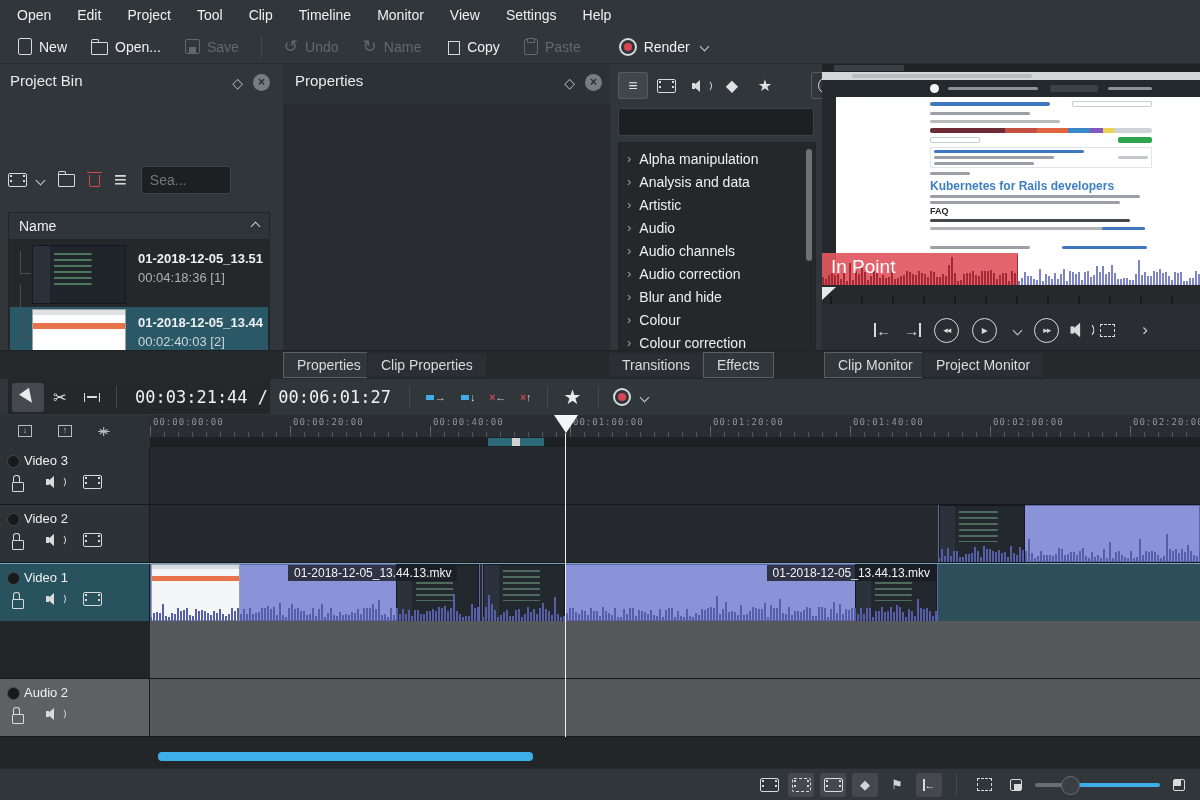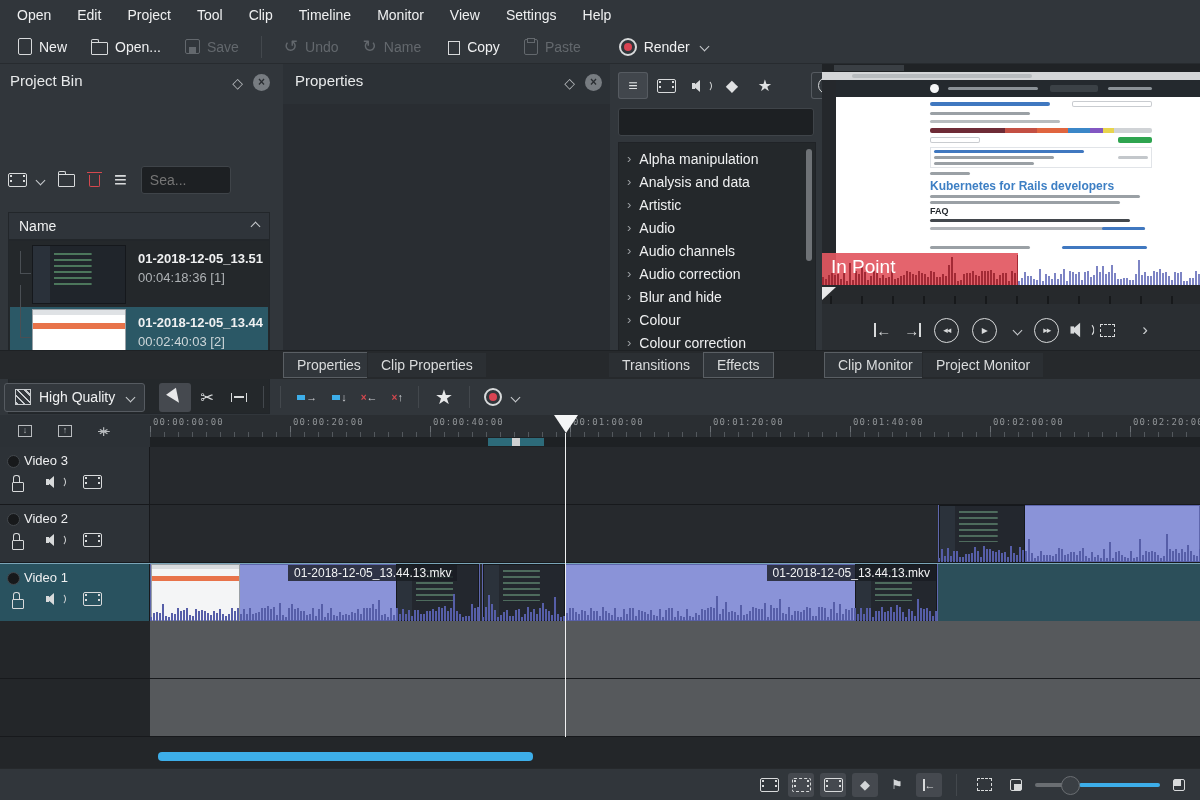--- a/index.html
+++ b/index.html
@@ -543,33 +543,29 @@
   <div id="tabstrip" class="abs">
     <span class="tab active" style="left:283px">Properties</span>
     <span class="tab" style="left:367px">Clip Properties</span>
     <span class="tab" style="left:608px">Transitions</span>
     <span class="tab active" style="left:703px">Effects</span>
     <span class="tab active" style="left:824px">Clip Monitor</span>
     <span class="tab" style="left:922px">Project Monitor</span>
   </div>
 
   <div id="tltools" class="abs">
-    <span class="combo">
-        <span class="grid-icn"></span>
-        <span>High Quality</span>
-        <span class="chev"></span>
-      </span>
     <span class="toolb pressed" style="margin-left:8px">
         <span class="cursor-icn"></span>
       </span>
     <span class="toolb">✂</span>
     <span class="toolb">
         <span class="icn spacer-icn"></span>
       </span>
     <span class="vsep"></span>
+    <span class="mono" style="font-size:17px;margin:0 10px">00:03:21:44 / 00:06:01:27</span>
     <span class="vsep"></span>
     <span class="mini">
         <span class="blue-sq"></span>
         <span>→</span>
       </span>
     <span class="mini">
         <span class="blue-sq"></span>
         <span>↓</span>
       </span>
     <span class="mini">
@@ -1023,20 +1019,30 @@
         </div>
         <div id="selregion"></div>
       </div>
     </div>
 
     <div class="track" style="top:206px">
       <div class="tbody audio"></div>
     </div>
 
     <div class="track" style="top:264px">
+      <div class="thdr audio">
+        <span class="radio"></span>
+        <span class="tname">Audio 2</span>
+        <span class="ticons">
+            <span class="icn i-lock"></span>
+            <span class="icn spk">
+              <i></i>
+            </span>
+          </span>
+      </div>
       <div class="tbody audio"></div>
     </div>
 
     <div id="playhead-tri"></div>
     <div id="playhead-line"></div>
     <div id="hscroll"></div>
   </div>
 
   <div id="statusbar" class="abs">
     <span class="sbtn">

